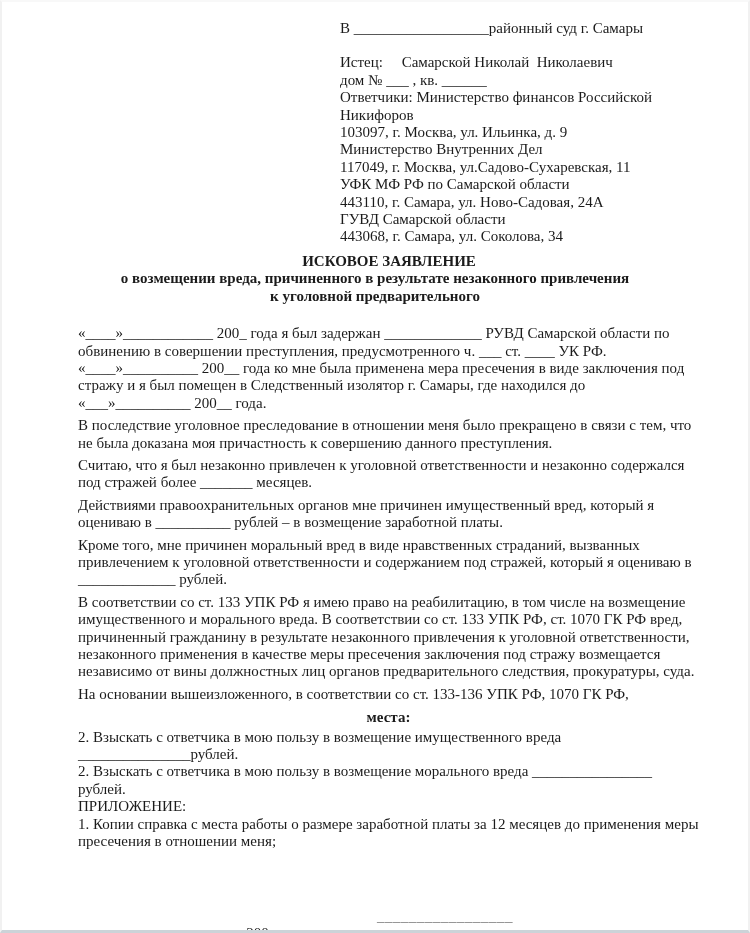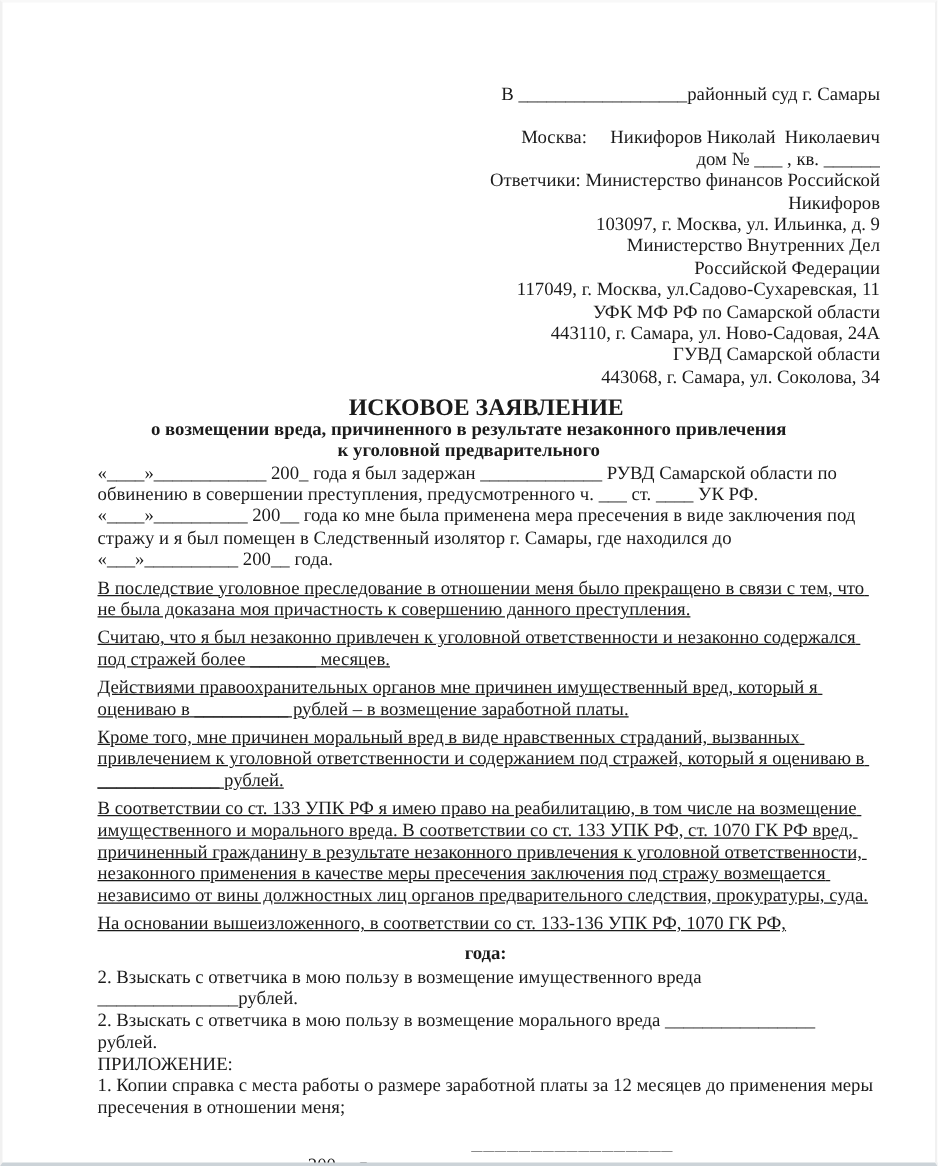--- a/index.html
+++ b/index.html
@@ -21,72 +21,69 @@
     border-right: 2px solid #f1f1f1;
     border-top: 2px solid #f8f8f8;
     border-bottom: 3px solid #ccd3d8;
     padding-top: 18px;
     overflow: hidden;
   }
   .line { white-space: pre-wrap; }
   .head-block {
     margin-left: 338px;
     width: 364px;
-    text-align: right;
-    margin-top: 48px;
+    text-align: left;
   }
   .court-line { margin-bottom: 17px; }
   .title-block {
     margin-top: 7px;
     text-align: center;
     font-weight: bold;
   }
-  .title-block .main-title { font-size: 19px; margin-left: 28px; }
+  .title-block .main-title { font-size: 15px; margin-left: 28px; }
   .body-block {
-    margin-top: 0;
+    margin-top: 20px;
     padding-left: 76px;
     padding-right: 49px;
   }
   .para { margin: 0; white-space: pre-wrap; }
-  .para.sp { margin-top: 5px; text-decoration: underline; }
+  .para.sp { margin-top: 5px; }
   .request-heading {
     margin: 6px 0 2px 0;
     text-align: center;
     font-weight: bold;
   }
   .footer {
     position: absolute;
     left: 68px;
     top: 906px;
     width: 633px;
     white-space: pre;
   }
   .sig-blank {
     position: absolute;
     left: 307px;
     top: 0;
     color: #787878;
     letter-spacing: 0.5px;
-    font-family: Liberation Mono, monospace;
   }
 </style>
 </head>
 <body>
 
 <div class="page">
 
   <div class="head-block">
     <div class="line court-line">В __________________районный суд г. Самары</div>
-    <div class="line">Москва:     Никифоров Николай  Николаевич</div>
+    <div class="line">Истец:     Самарской Николай  Николаевич</div>
     <div class="line">дом № ___ , кв. ______</div>
     <div class="line">Ответчики: Министерство финансов Российской</div>
     <div class="line">Никифоров</div>
     <div class="line">103097, г. Москва, ул. Ильинка, д. 9</div>
     <div class="line">Министерство Внутренних Дел</div>
-    <div class="line">Российской Федерации</div>
     <div class="line">117049, г. Москва, ул.Садово-Сухаревская, 11</div>
     <div class="line">УФК МФ РФ по Самарской области</div>
     <div class="line">443110, г. Самара, ул. Ново-Садовая, 24А</div>
     <div class="line">ГУВД Самарской области</div>
     <div class="line">443068, г. Самара, ул. Соколова, 34</div>
   </div>
 
   <div class="title-block">
     <div class="main-title">ИСКОВОЕ ЗАЯВЛЕНИЕ</div>
     <div>о возмещении вреда, причиненного в результате незаконного привлечения</div>
@@ -96,21 +93,21 @@
   <div class="body-block">
     <p class="para">«____»____________ 200_ года я был задержан _____________ РУВД Самарской области по обвинению в совершении преступления, предусмотренного ч. ___ ст. ____ УК РФ.</p>
     <p class="para">«____»__________ 200__ года ко мне была применена мера пресечения в виде заключения под стражу и я был помещен в Следственный изолятор г. Самары, где находился до «___»__________ 200__ года.</p>
     <p class="para sp">В последствие уголовное преследование в отношении меня было прекращено в связи с тем, что не была доказана моя причастность к совершению данного преступления.</p>
     <p class="para sp">Считаю, что я был незаконно привлечен к уголовной ответственности и незаконно содержался под стражей более _______ месяцев.</p>
     <p class="para sp">Действиями правоохранительных органов мне причинен имущественный вред, который я оцениваю в __________ рублей – в возмещение заработной платы.</p>
     <p class="para sp">Кроме того, мне причинен моральный вред в виде нравственных страданий, вызванных привлечением к уголовной ответственности и содержанием под стражей, который я оцениваю в _____________ рублей.</p>
     <p class="para sp">В соответствии со ст. 133 УПК РФ я имею право на реабилитацию, в том числе на возмещение имущественного и морального вреда. В соответствии со ст. 133 УПК РФ, ст. 1070 ГК РФ вред, причиненный гражданину в результате незаконного привлечения к уголовной ответственности, незаконного применения в качестве меры пресечения заключения под стражу возмещается независимо от вины должностных лиц органов предварительного следствия, прокуратуры, суда.</p>
     <p class="para sp">На основании вышеизложенного, в соответствии со ст. 133-136 УПК РФ, 1070 ГК РФ,</p>
 
-    <div class="request-heading">года:</div>
+    <div class="request-heading">места:</div>
 
     <p class="para">2. Взыскать с ответчика в мою пользу в возмещение имущественного вреда _______________рублей.</p>
     <p class="para">2. Взыскать с ответчика в мою пользу в возмещение морального вреда ________________ рублей.</p>
 
     <p class="para">ПРИЛОЖЕНИЕ:</p>
     <p class="para">1. Копии справка с места работы о размере заработной платы за 12 месяцев до применения меры пресечения в отношении меня;</p>
   </div>
 
   <div class="footer">
     <span class="line">«____»_______________ 200__ г.</span>

